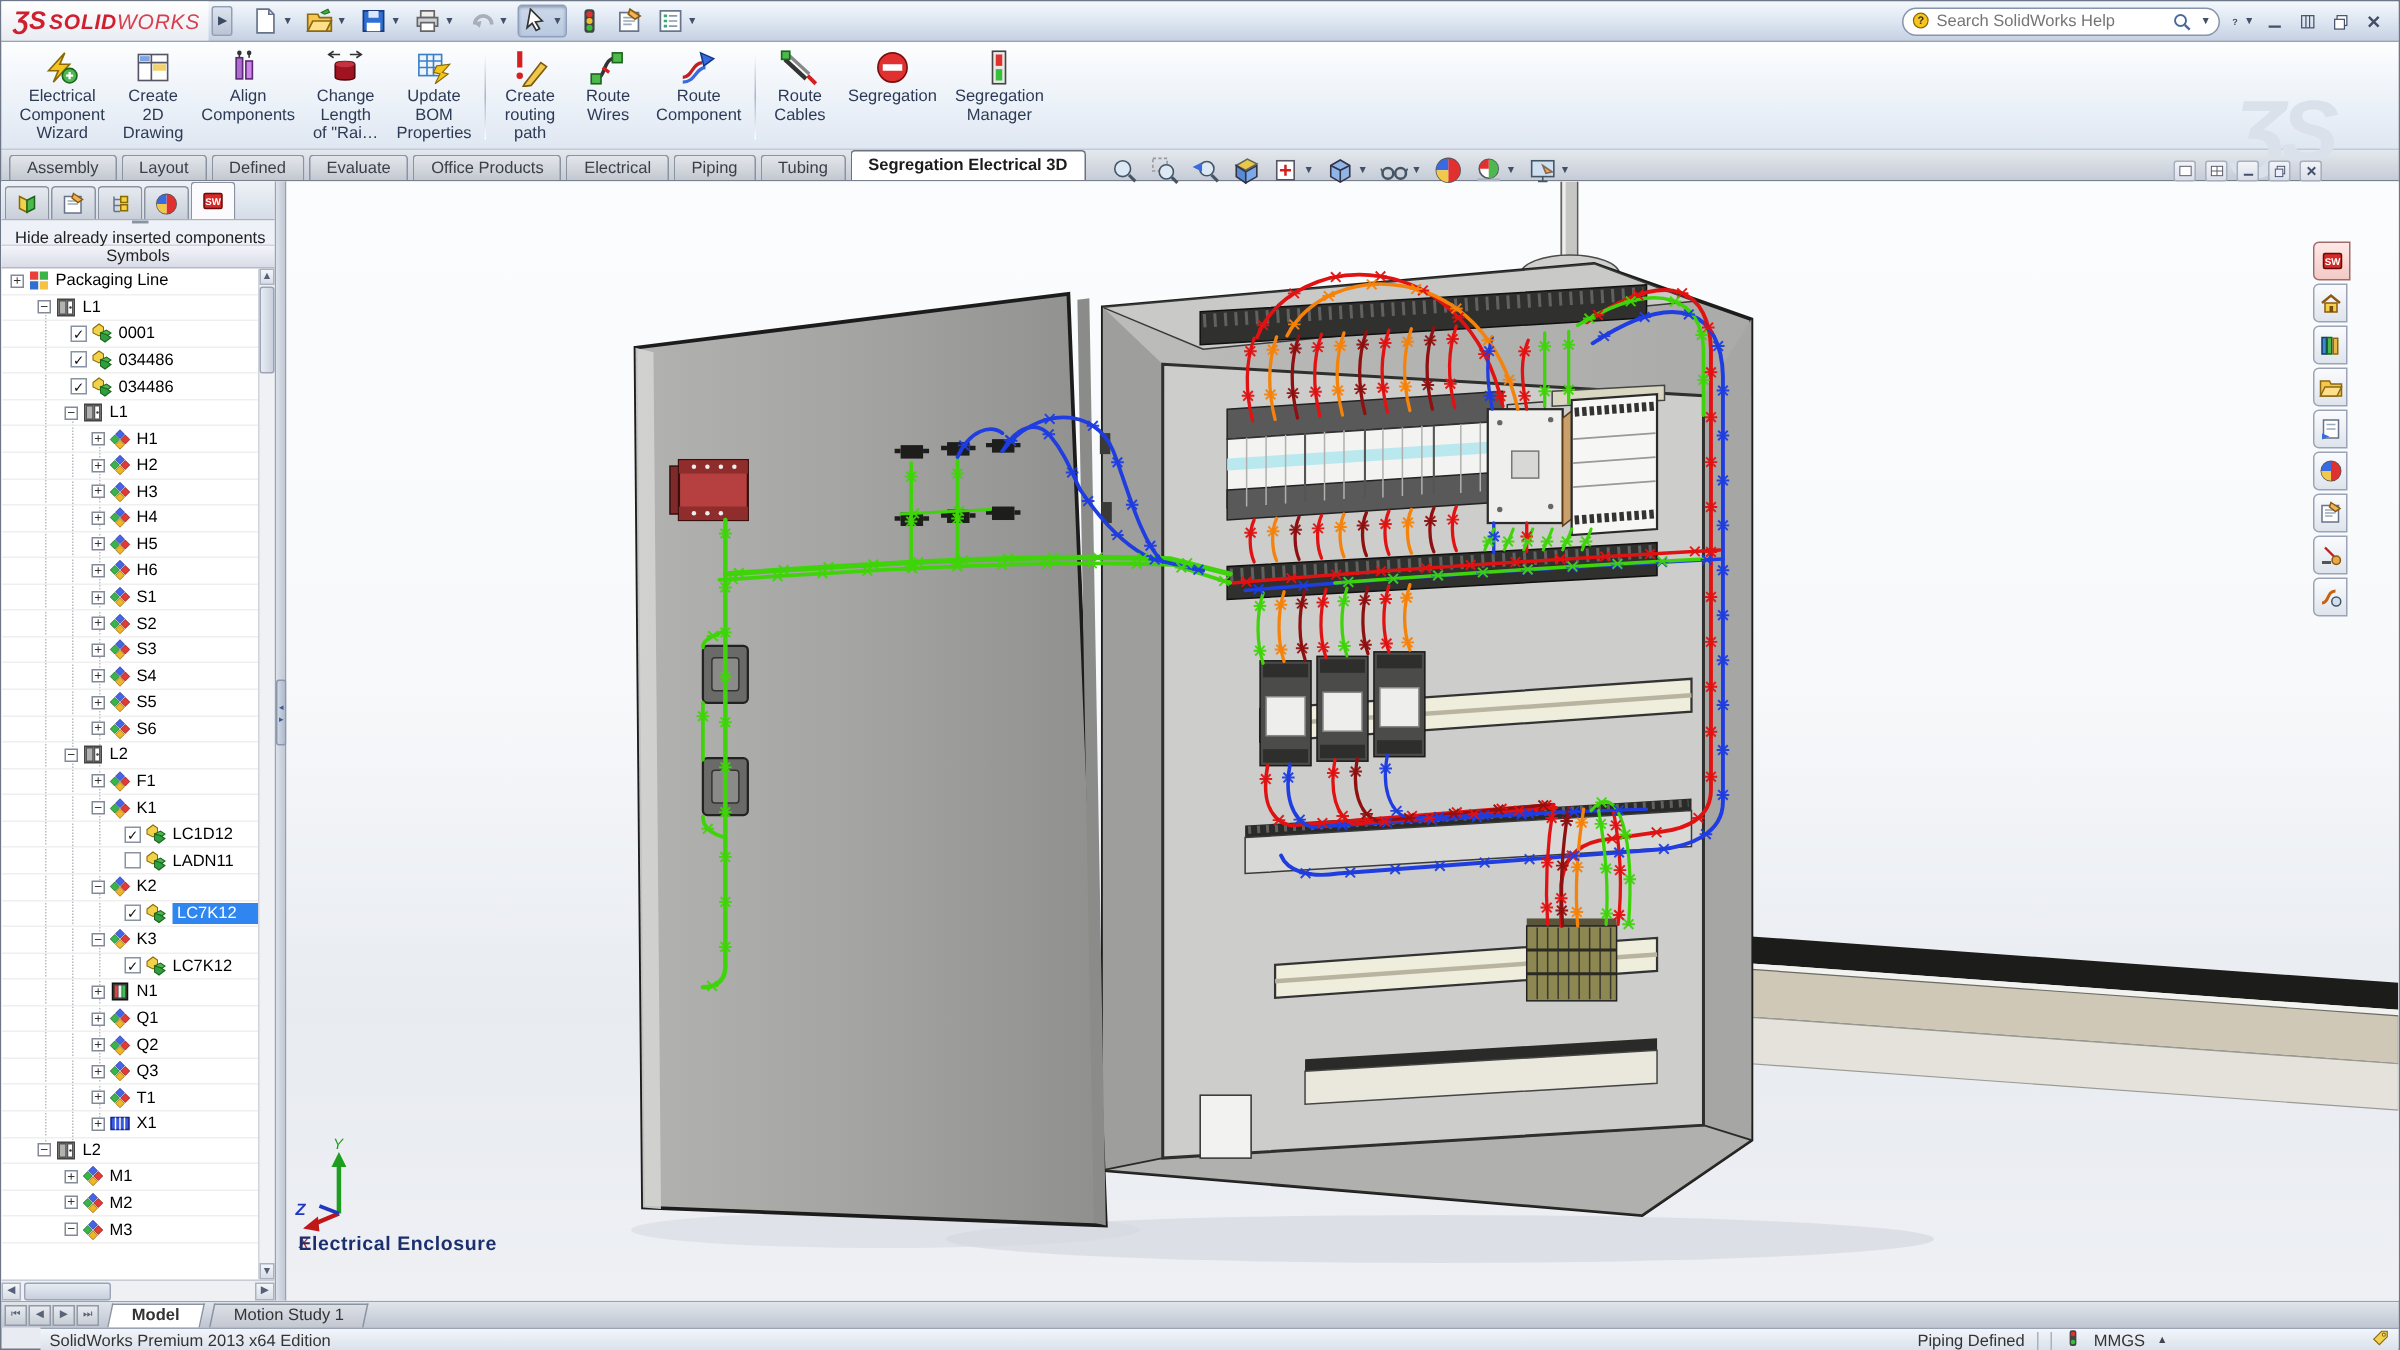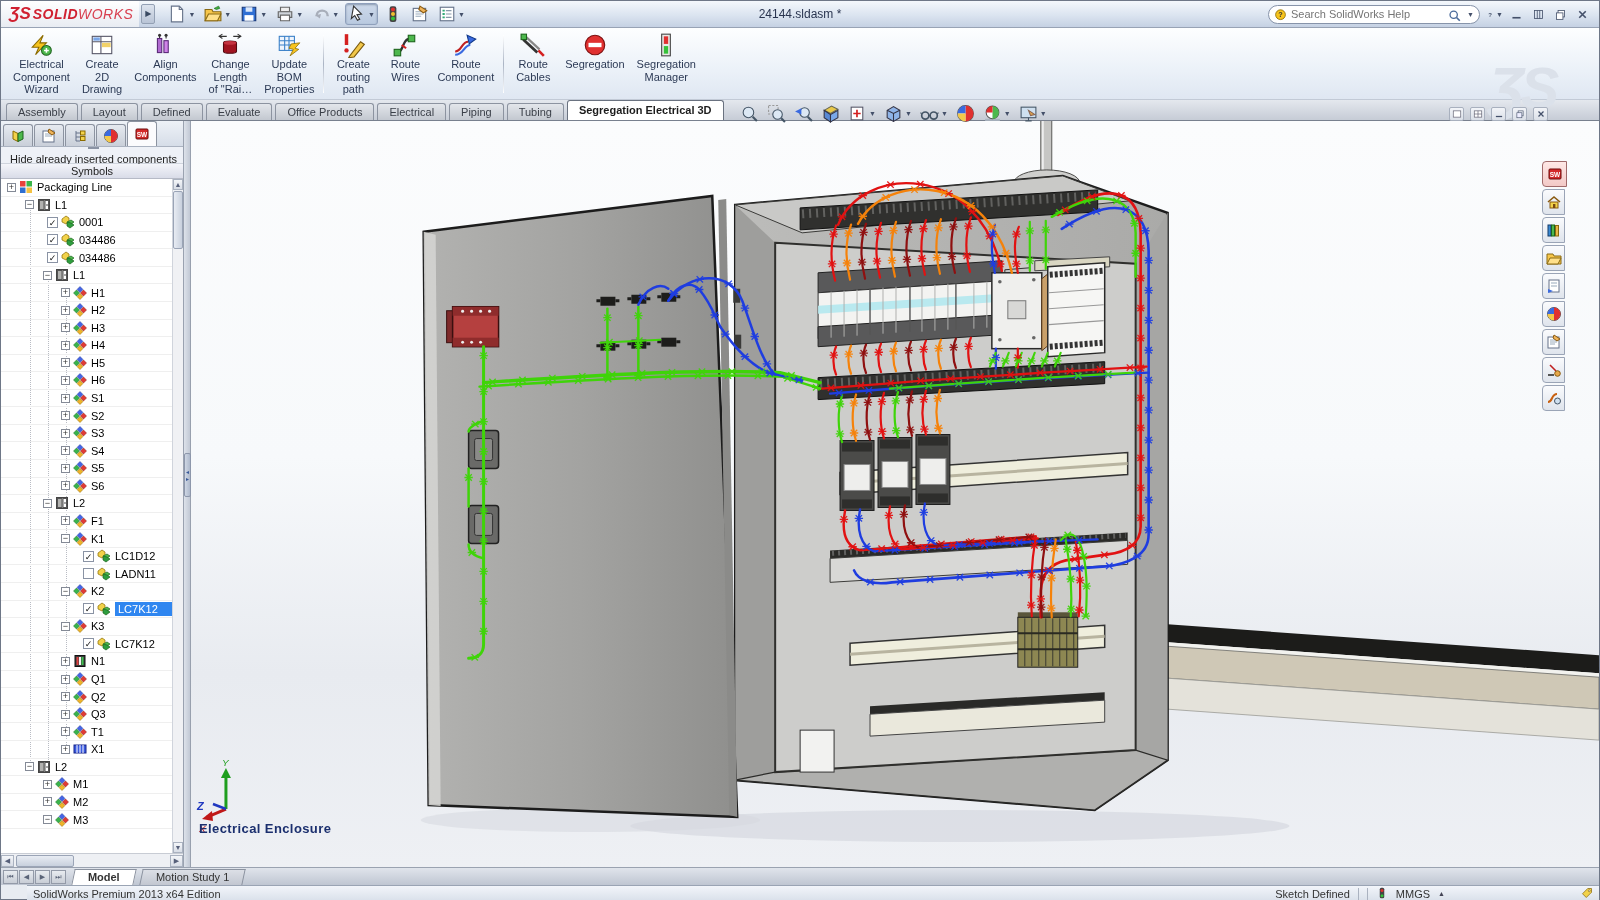--- a/index.html
+++ b/index.html
@@ -177,21 +177,20 @@
         </div>
         <div class="tbtn">
           <span class="icon "><svg viewBox="0 0 16 16">
               <rect x="2" y="2" width="12" height="12" fill="#fff" stroke="#66738a"></rect>
               <path d="M4 5h2M4 8h2M4 11h2" stroke="#3a7" stroke-width="1.6"></path>
               <path d="M7 5h5M7 8h5M7 11h5" stroke="#89a"></path>
             </svg></span>
           <span class="drop">▼</span>
         </div>
       </div>
-    <div class="doctitle">24144.sldasm *</div>
     <div class="tright">
       <div class="searchbox">
         <span class="icon"><svg viewBox="0 0 16 16">
               <circle cx="8" cy="7" r="6" fill="#f7c41e" stroke="#8a6a00"></circle>
               <text x="8" y="10" font-size="9" text-anchor="middle" fill="#333" font-weight="bold">?</text>
             </svg></span>
         <input placeholder="Search SolidWorks Help" style="">
         <span class="icon"><svg viewBox="0 0 16 16">
               <circle cx="7" cy="7" r="4.5" fill="none" stroke="#4a6a9a" stroke-width="1.6"></circle>
               <path d="M10.5 10.5l4 4" stroke="#4a6a9a" stroke-width="2"></path>
@@ -1432,21 +1431,21 @@
       <div class="navbtn">◀</div>
       <div class="navbtn">▶</div>
       <div class="navbtn">⏭</div>
       <div class="btab active"><span>Model</span></div>
       <div class="btab"><span>Motion Study 1</span></div>
     </div>
 
   <div class="statusbar">
     <span>SolidWorks Premium 2013 x64 Edition</span>
     <div class="sright">
-      <span>Sketch Defined</span>
+      <span>Piping Defined</span>
       <span class="ssep"></span>
         <span class="ssep"></span>
       <span><svg viewBox="0 0 16 16">
             <rect x="5" y="1" width="6" height="14" rx="2" fill="#444"></rect>
             <circle cx="8" cy="4.5" r="2" fill="#e03030"></circle>
             <circle cx="8" cy="11.5" r="2" fill="#35c03a"></circle>
           </svg></span>
       <span>MMGS</span>
       <span class="caret">▲</span>
       <span style="width:120px;"></span>

